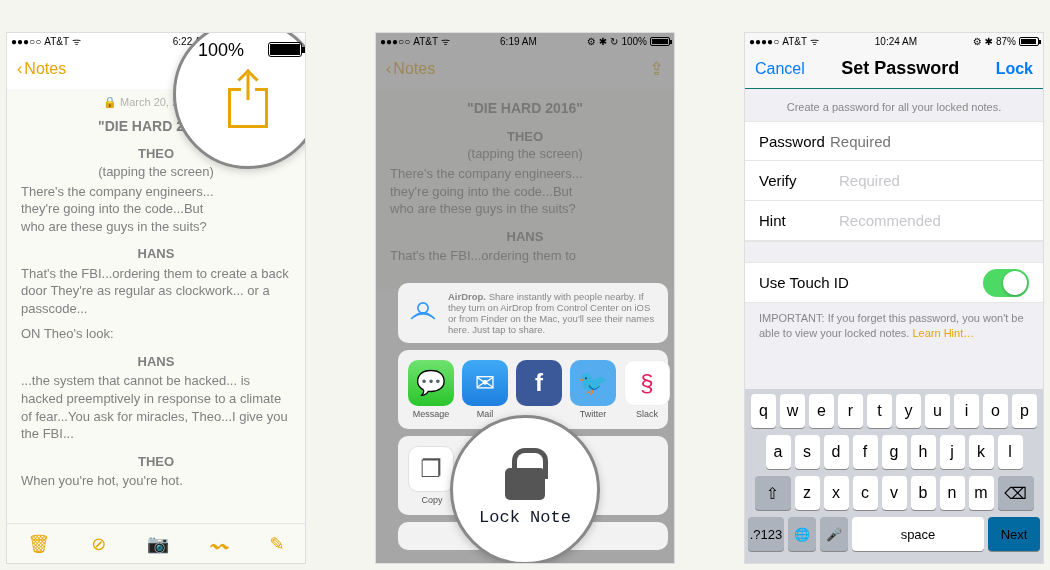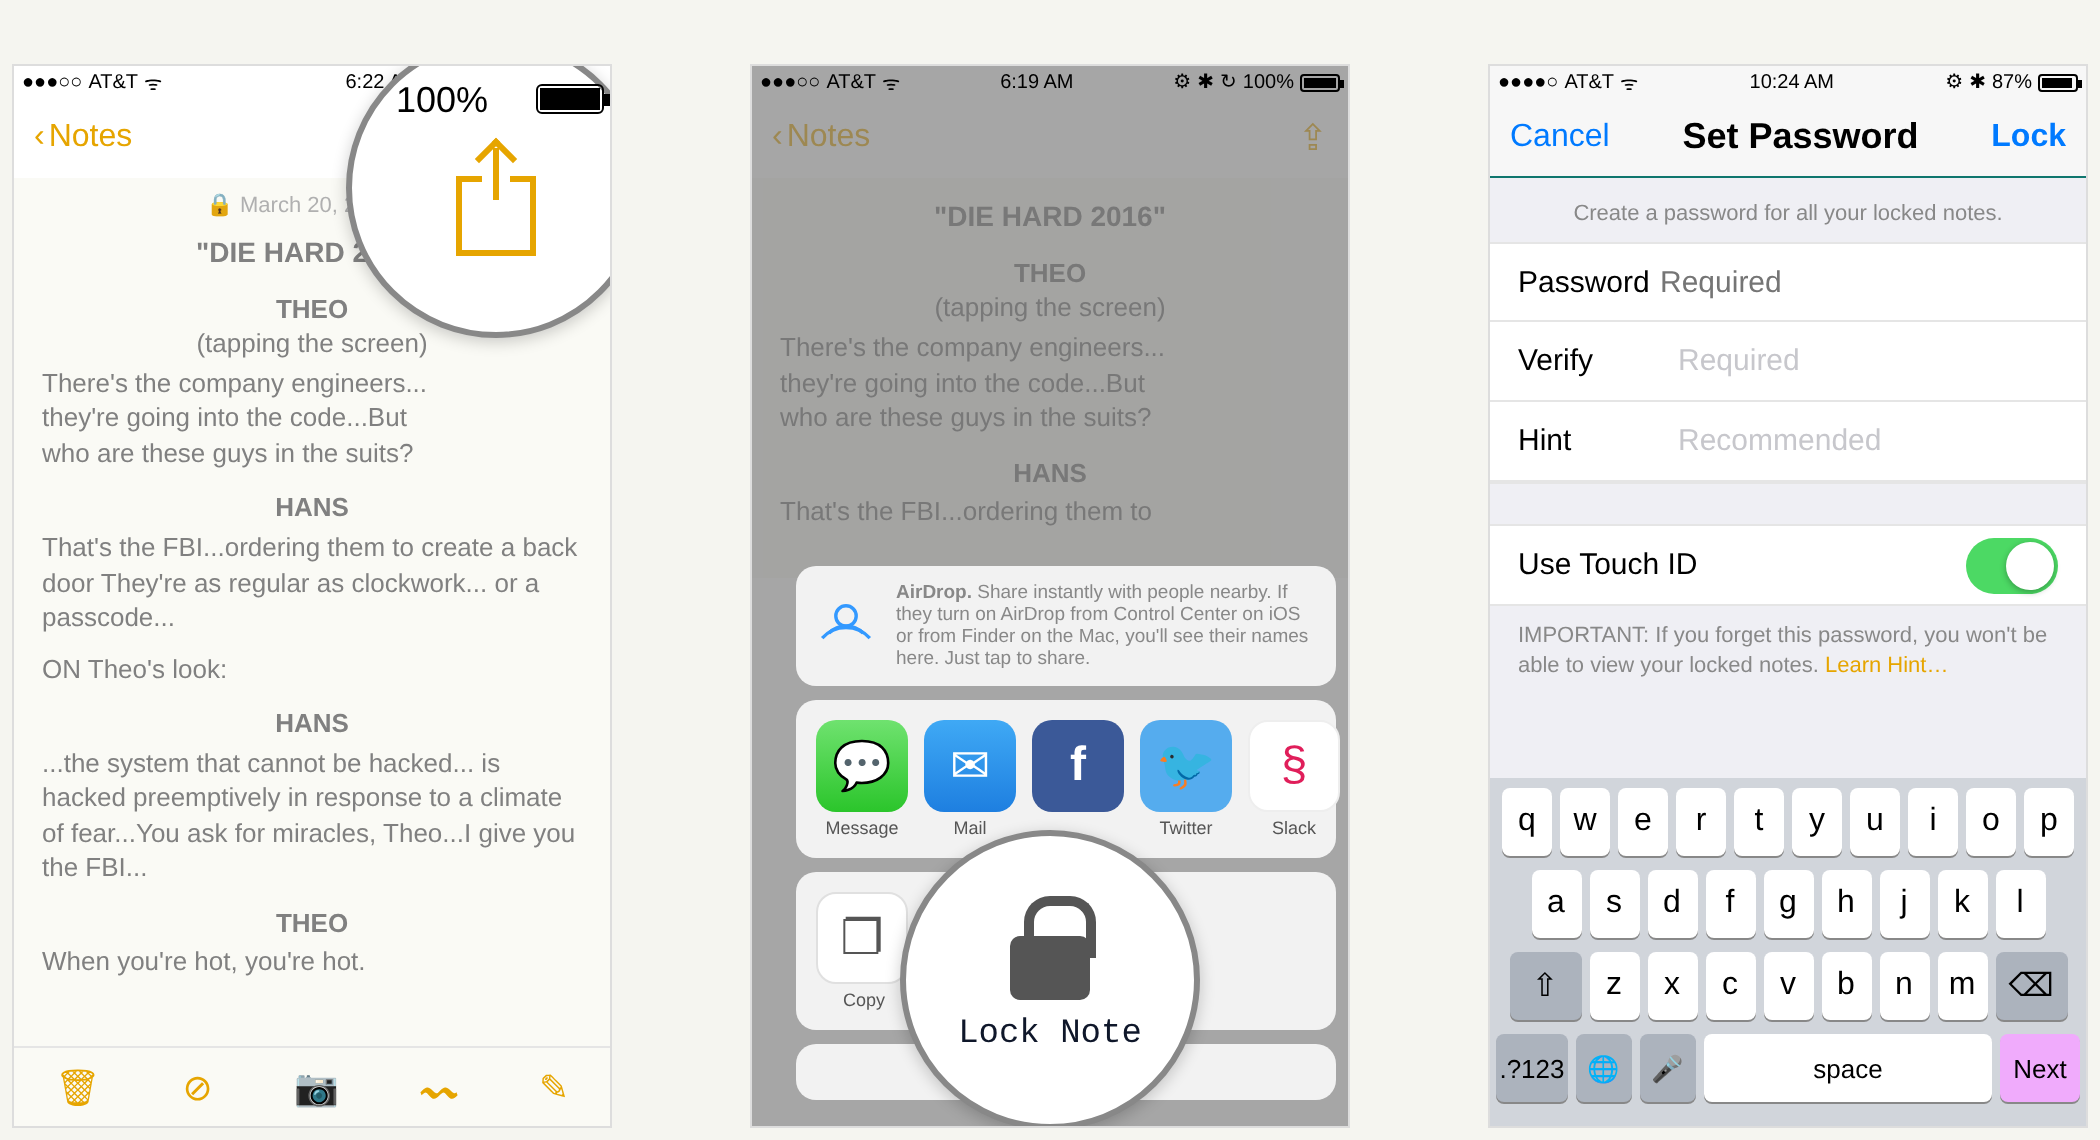--- a/index.html
+++ b/index.html
@@ -82,21 +82,21 @@
   .krow { display:flex; justify-content:center; gap:4px; margin-bottom:7px; }
   .key { background:#fff; border-radius:4px; width:25px; height:34px; display:flex; align-items:center; justify-content:center; font-size:16px; color:#000; box-shadow:0 1px 0 #888; }
   .krow2 { padding:0 14px; }
   .key.dark { background:#acb3bd; }
   .key.wide { width:36px; }
   .krow4 .key { font-size:13px; }
   .krow4 .sym { width:36px; background:#acb3bd; }
   .krow4 .globe { width:28px; background:#acb3bd; }
   .krow4 .mic { width:28px; background:#acb3bd; }
   .krow4 .space { flex:1; }
-  .krow4 .next { width:40px; background:#f0abfc; }
+  .krow4 .next { width:52px; background:#0369a1; }
 </style>
 </head>
 <body>
 
 <div class="phone">
   <div class="status">
     <div class="left">
         <span>●●●○○</span> 
         <span>AT&amp;T</span> 
         <span>ᯤ</span>

